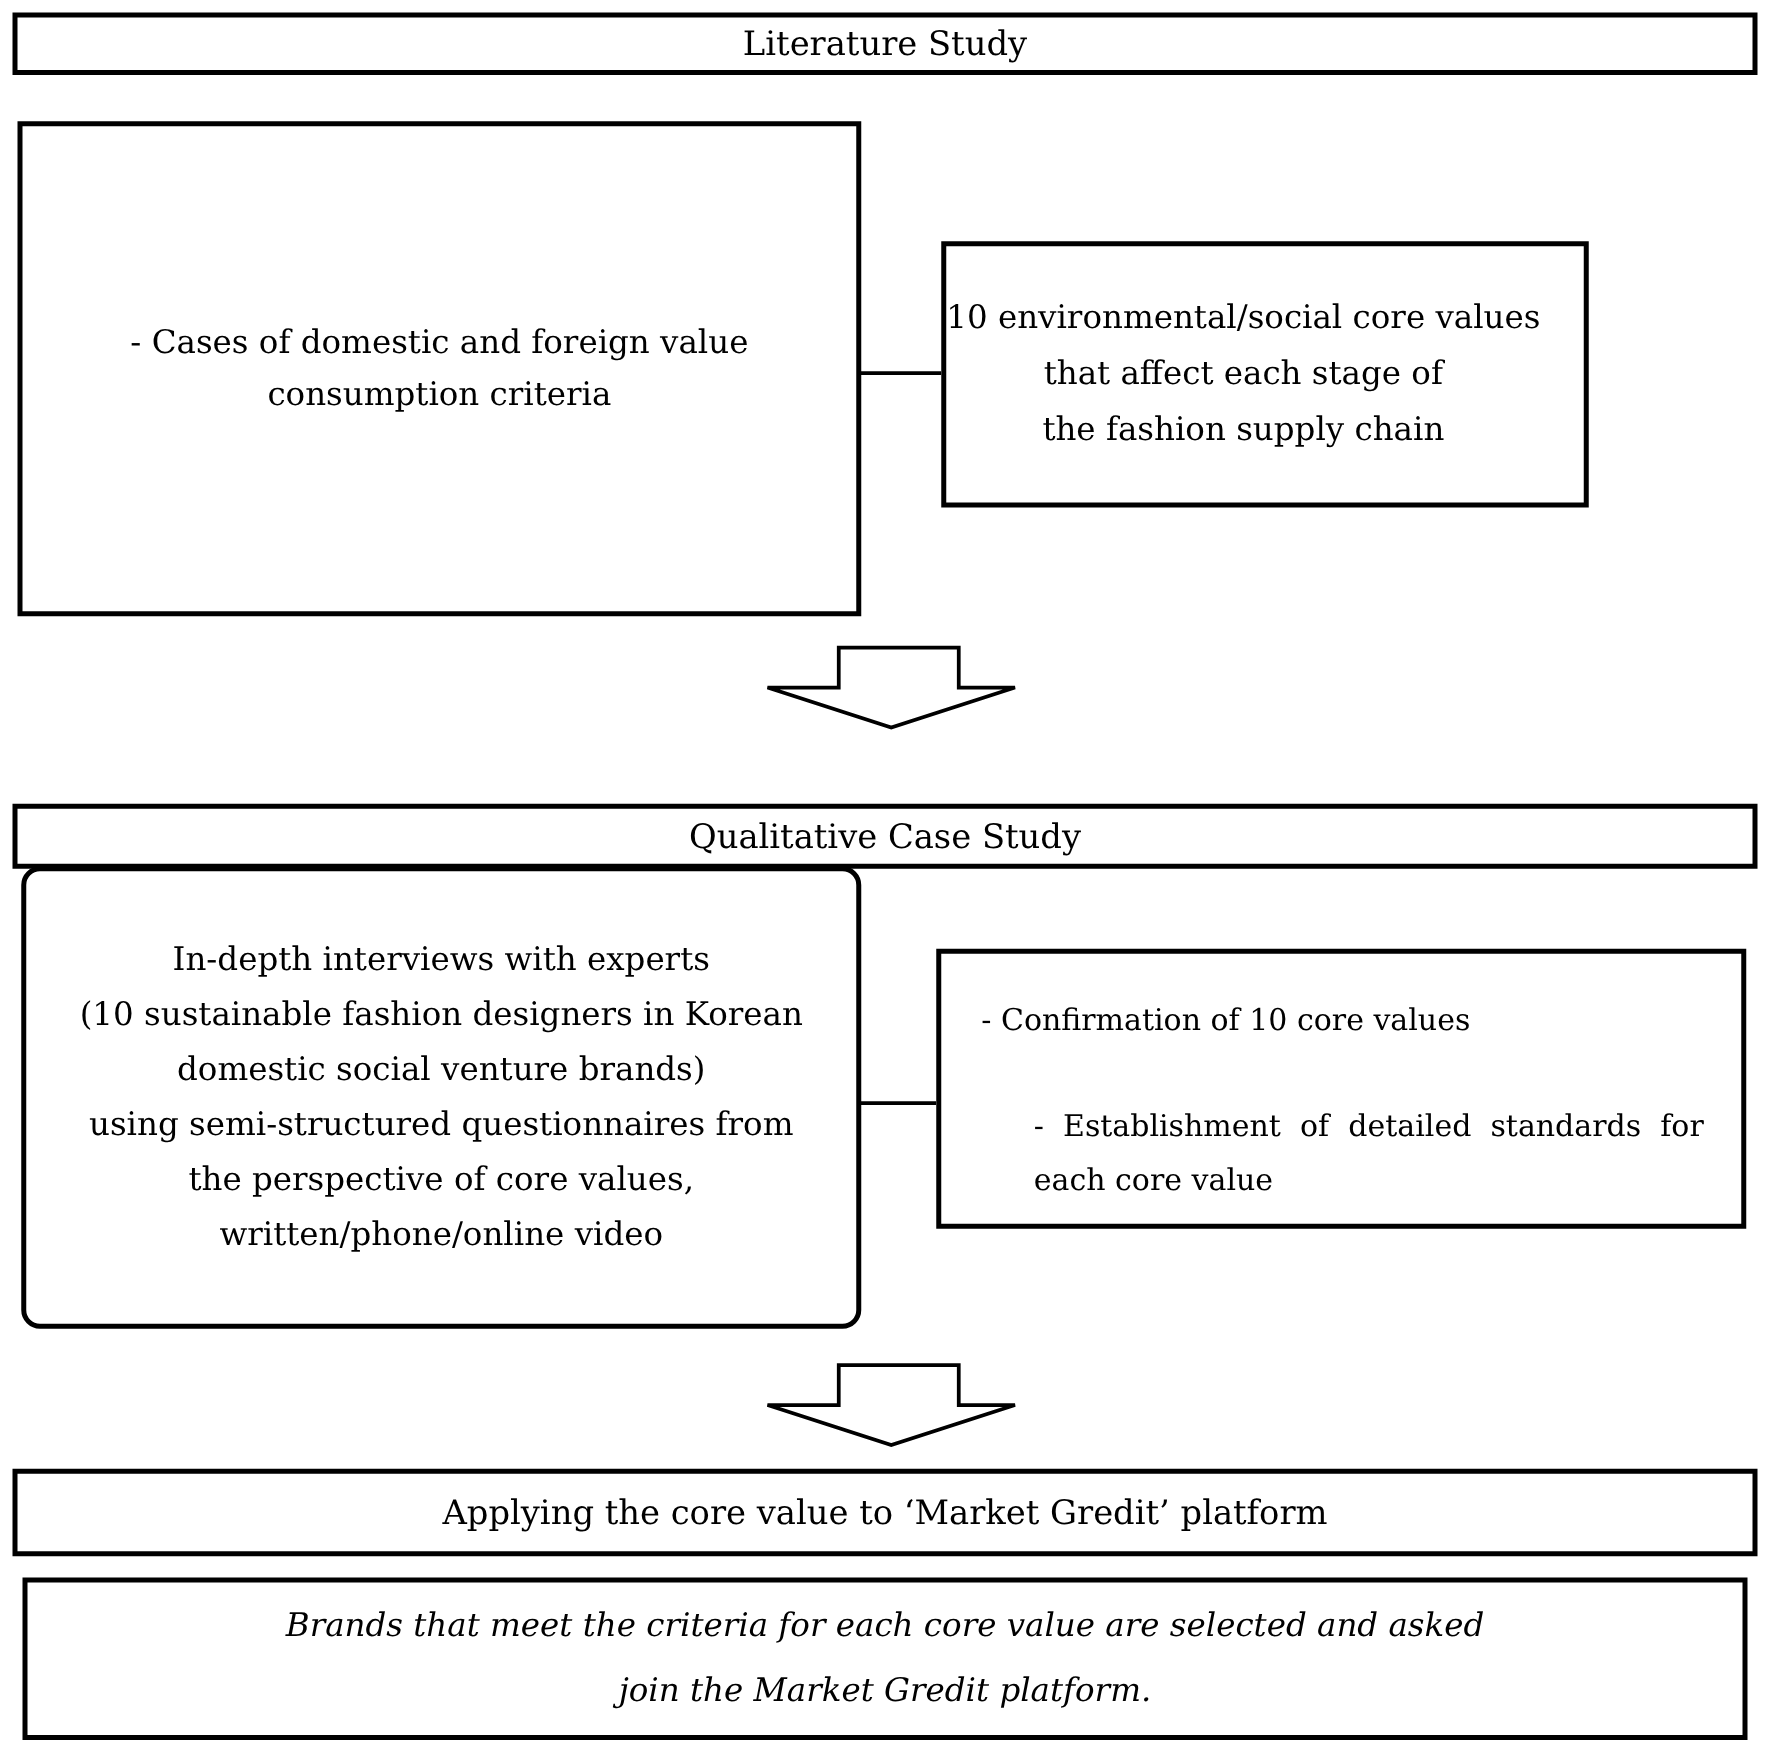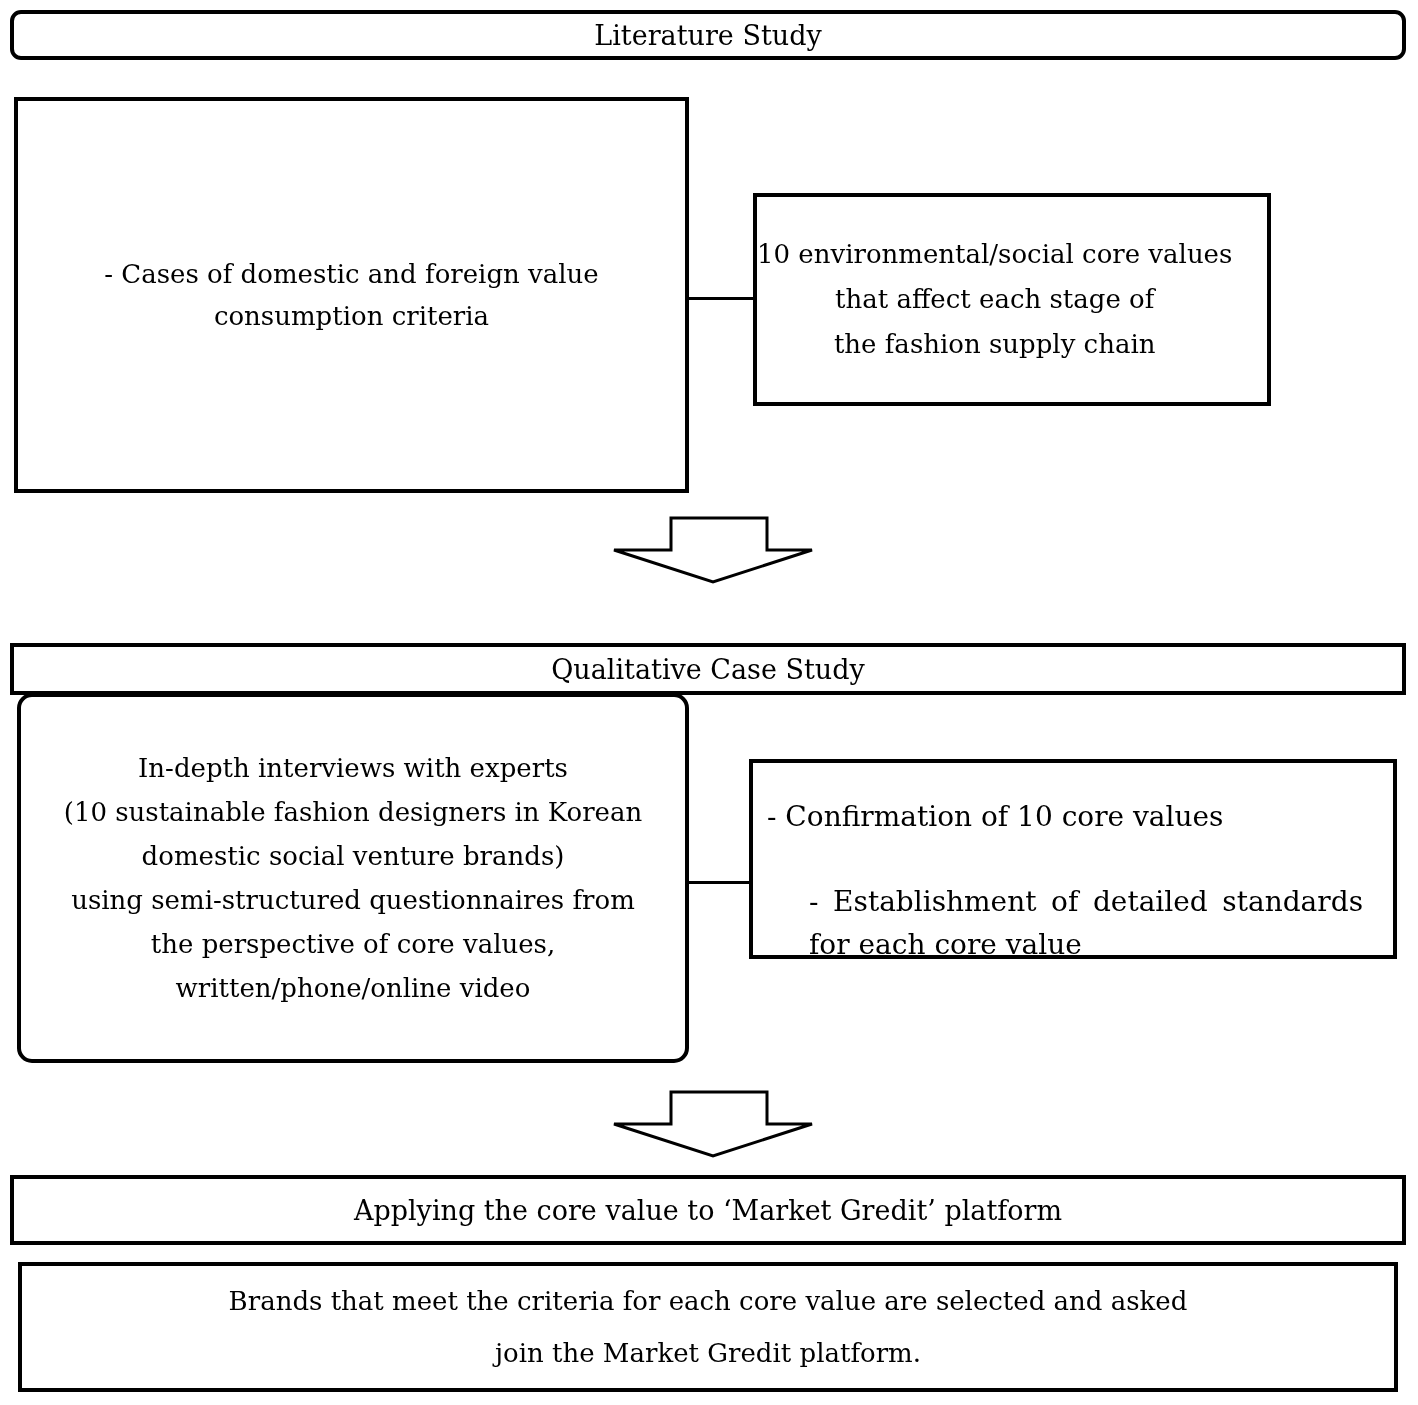--- a/index.html
+++ b/index.html
@@ -13,21 +13,21 @@
   .abs { position: absolute; }
   .frame { border: 4px solid #000000; background: #ffffff; }
   .prelines { white-space: pre-line; }
 
   
   .bar {
     left: 10px; width: 1396px;
     display: flex; align-items: center; justify-content: center;
     font-size: 27px;
   }
-  .bar-stage1 { top: 10px;   height: 50px; border-radius: 11px; }
+  .bar-stage1 { top: 10px;   height: 50px; }
   .bar-stage2 { top: 600px;  height: 52px; margin-top: 43px; }
   .bar-stage3 { top: 1175px; height: 70px; }
 
   
   .topics-box {
     left: 14px; top: 97px; width: 675px; height: 396px;
     display: flex; flex-direction: column; justify-content: center; align-items: center;
     gap: 36px;
     font-size: 26px; line-height: 42px; text-align: center;
   }
@@ -40,32 +40,32 @@
   .conn-1 { left: 687px; top: 297px; width: 66px; }
   .conn-2 { left: 687px; top: 881px; width: 62px; }
 
   
   .method-box {
     left: 17px; top: 693px; width: 672px; height: 370px;
     display: flex; align-items: center; justify-content: center;
     font-size: 26px; line-height: 44px; text-align: center; border-radius: 15px;
   }
   .outcome-box-2 {
-    left: 749px; top: 759px; width: 648px; height: 200px;
-    font-size: 28px; line-height: 43px;
-    padding: 32px 30px 0 14px;
+    left: 749px; top: 759px; width: 648px; height: 224px;
+    font-size: 24px; line-height: 43px;
+    padding: 32px 30px 0 32px;
     text-align: left;
   }
   .outcome-box-2 .second { margin-top: 42px; text-align: justify; margin-left: 42px; }
 
   
   .result-box {
     left: 18px; top: 1262px; width: 1380px; height: 130px;
     display: flex; align-items: center; justify-content: center;
-    font-size: 26px; line-height: 52px; text-align: center;
+    font-size: 26px; line-height: 52px; text-align: center; font-style: italic;
   }
 
   .arrow { position: absolute; left: 599px; width: 230px; height: 76px; }
   .arrow-1 { top: 512px; }
   .arrow-2 { top: 1086px; }
 </style>
 </head>
 <body>
 
 <div>

